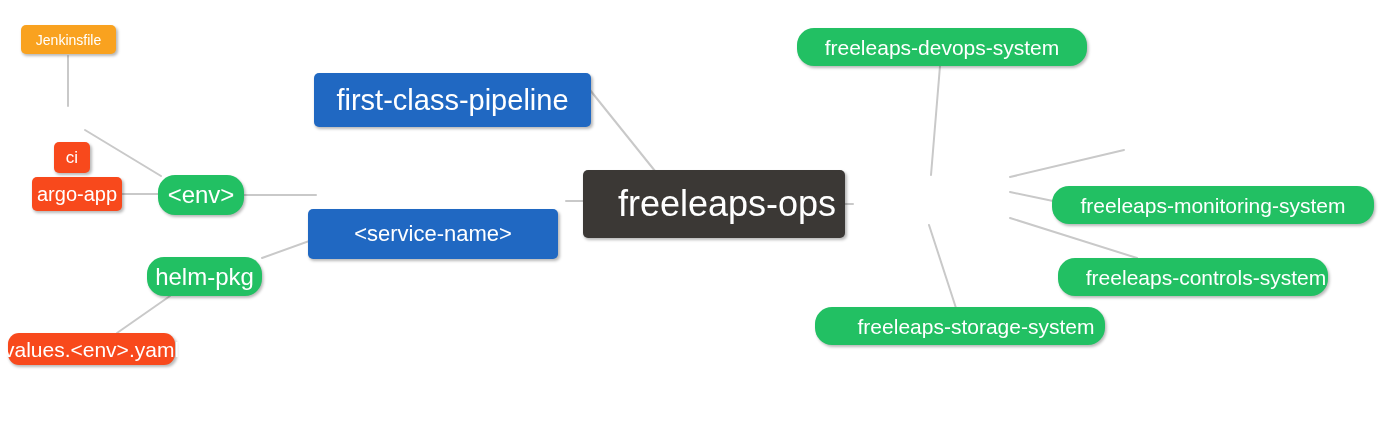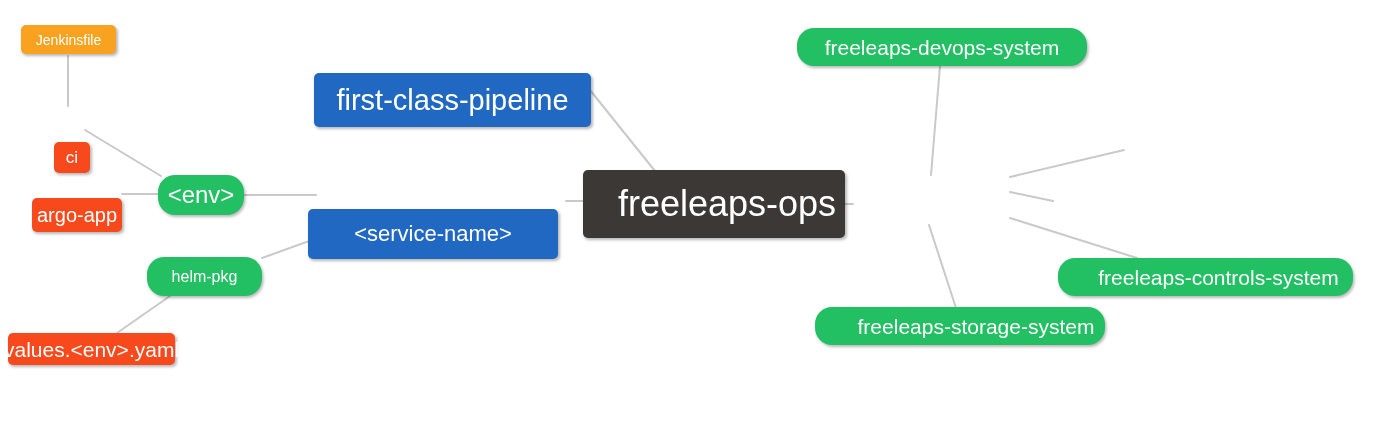--- a/index.html
+++ b/index.html
@@ -62,36 +62,37 @@
       <line x1="1010" y1="177" x2="1124" y2="150" stroke="#c9c9c9" stroke-width="2" stroke-linecap="round"></line>
       <line x1="1010" y1="192" x2="1053" y2="201" stroke="#c9c9c9" stroke-width="2" stroke-linecap="round"></line>
       <line x1="1010" y1="218" x2="1137" y2="258" stroke="#c9c9c9" stroke-width="2" stroke-linecap="round"></line>
       <line x1="929" y1="225" x2="956" y2="308" stroke="#c9c9c9" stroke-width="2" stroke-linecap="round"></line>
     </svg>
 
   <div class="node node-orange" style="left:21px;  top:25px;  width:95px;  height:29px; font-size:14px;">Jenkinsfile</div>
 
   <div class="node node-red" style="left:54px;  top:106px; width:36px;  height:31px; font-size:17px;margin-top:36px;">ci</div>
 
-  <div class="node node-red" style="left:32px;  top:177px; width:90px;  height:34px; font-size:20px;margin-top:21px;">argo-app</div>
+  <div class="node node-red" style="left:32px;  top:177px; width:90px;  height:34px; font-size:20px;">argo-app</div>
 
   <div class="node node-green" style="left:158px; top:175px; width:86px;  height:40px; font-size:24px;text-align:center;">&lt;env&gt;</div>
 
-  <div class="node node-green" style="left:147px; top:257px; width:115px; height:39px; font-size:16px;">helm-pkg</div>
+  <div class="node node-green" style="left:147px; top:257px; width:115px; height:39px; font-size:24px;">helm-pkg</div>
 
-  <div class="node node-red" style="left:8px;   top:333px; width:167px; height:32px; font-size:21px;">values.&lt;env&gt;.yaml</div>
+  <div class="node node-red" style="left:8px;   top:333px; width:167px; height:32px; font-size:21px;border-radius:11px;">values.&lt;env&gt;.yaml</div>
 
   <div class="node node-blue" style="left:314px; top:36px;  width:277px; height:54px; font-size:29px;">first-class-pipeline</div>
 
   <div class="node node-blue" style="left:308px; top:172px; width:250px; height:50px; font-size:22px;">&lt;service-name&gt;</div>
 
   <div class="node node-dark" style="left:583px; top:170px; width:262px; height:68px; font-size:36px;padding-left:26px;">freeleaps-ops</div>
 
 
   <div class="node node-green" style="left:797px; top:28px;  width:290px; height:38px; font-size:21px;">freeleaps-devops-system</div>
 
 
+  <div class="node node-green" style="left:1052px; top:186px; width:322px; height:38px; font-size:21px;">freeleaps-monitoring-system</div>
 
-  <div class="node node-green" style="left:1058px; top:258px; width:295px; height:38px; font-size:21px;padding-left:26px;">freeleaps-controls-system</div>
+  <div class="node node-green" style="left:1058px; top:258px; width:270px; height:38px; font-size:21px;padding-left:26px;">freeleaps-controls-system</div>
 
   <div class="node node-green" style="left:815px; top:307px; width:290px; height:38px; font-size:21px;padding-left:32px;">freeleaps-storage-system</div>
 
 </div>
 
 </body></html>

